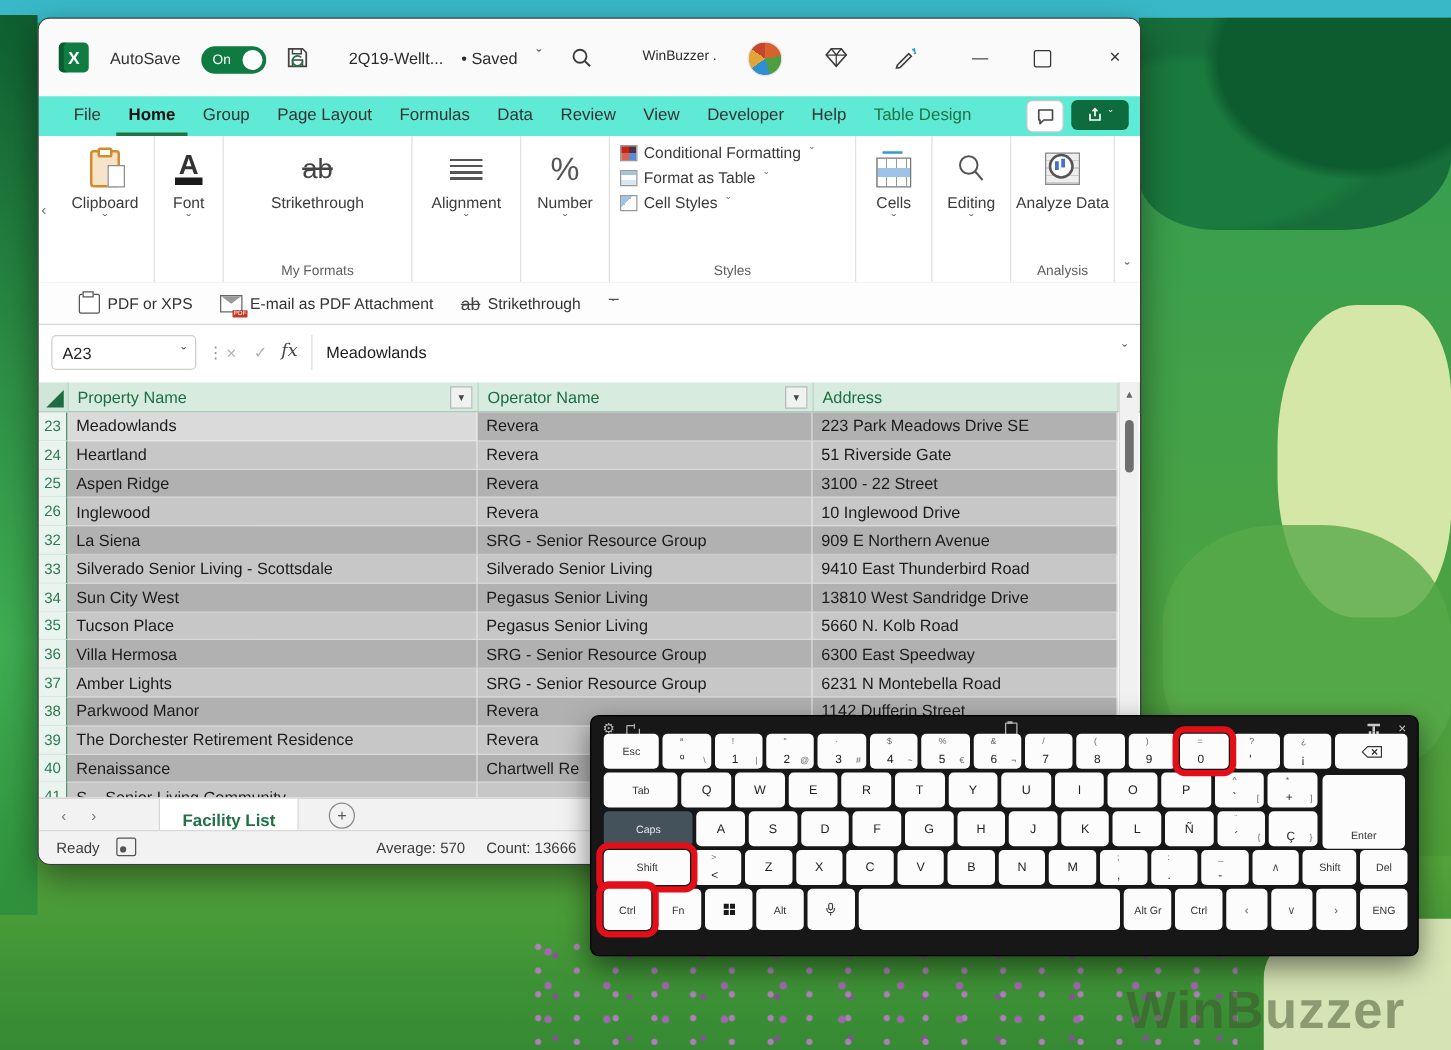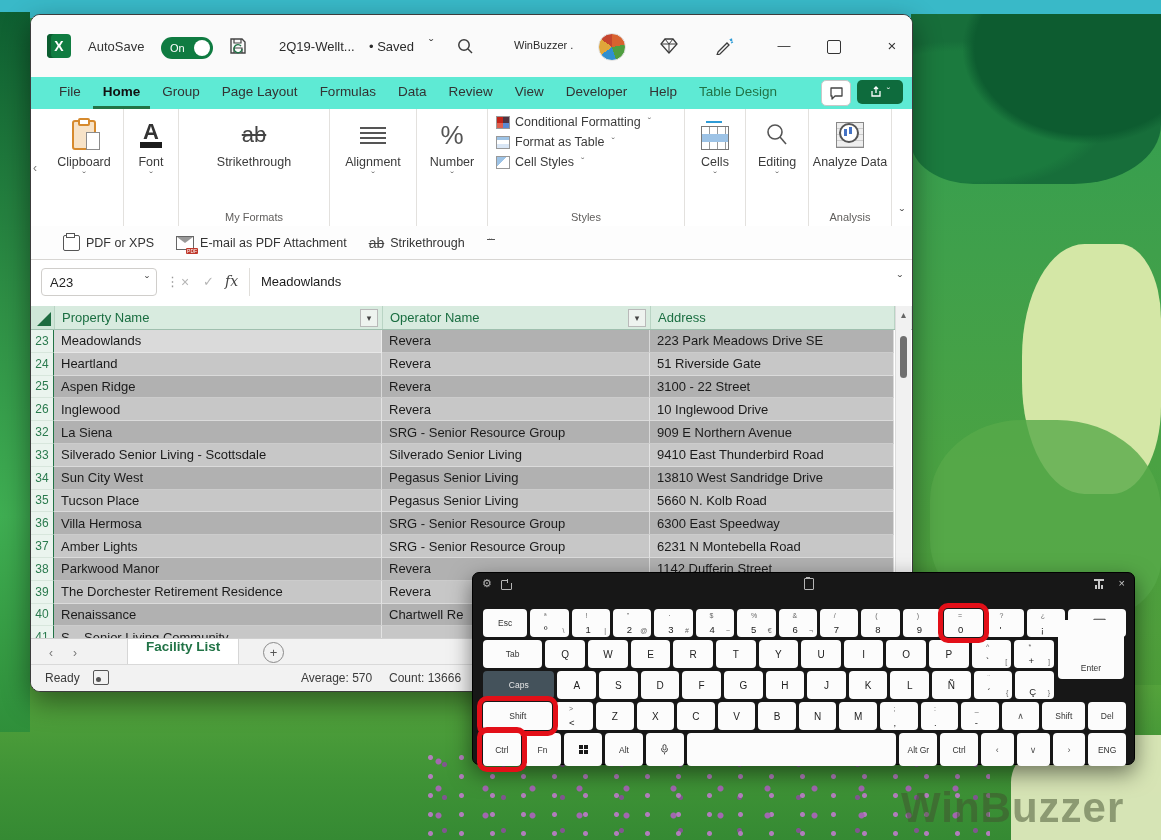--- a/index.html
+++ b/index.html
@@ -114,42 +114,42 @@
   .gcell{font-size:13px;color:#1b1b1b;display:flex;align-items:center;padding-left:7px;box-sizing:border-box;border-right:1px solid rgba(255,255,255,.5);border-bottom:1px solid rgba(255,255,255,.35);white-space:nowrap;overflow:hidden;}
   .band-dark .gcell{background:#b1b1b1;}
   .band-light .gcell{background:#c7c7c7;}
   .gcell.active-cell{background:#dadada !important;}
   .vscroll{position:absolute;right:1px;top:291px;width:15px;height:332px;background:#f1f1f1;border-left:1px solid #dcdcdc;}
   .vscroll .up{position:absolute;top:3px;width:100%;text-align:center;color:#666;font-size:10px;}
   .vscroll .thumb{position:absolute;top:30px;left:4px;width:7px;height:42px;background:#6f6f6f;border-radius:4px;}
 
   .tabbar{position:absolute;left:0;top:623px;width:100%;height:26px;background:#f2f2f2;border-top:1px solid #cfcfcf;}
   .sheet-nav{position:absolute;top:7px;color:#777;font-size:12px;}
-  .sheet-tab{position:absolute;left:96px;top:0;height:25px;padding:0 18px;background:#fff;border-left:1px solid #d6d6d6;border-right:1px solid #d6d6d6;border-bottom:2.5px solid #217346;display:flex;align-items:flex-start;font-size:13.5px;font-weight:bold;color:#217346;}
+  .sheet-tab{position:absolute;left:96px;top:0;height:25px;padding:0 18px;background:#fff;border-left:1px solid #d6d6d6;border-right:1px solid #d6d6d6;border-bottom:2.5px solid #217346;display:flex;align-items:flex-end;font-size:13.5px;font-weight:bold;color:#217346;}
   .add-sheet{position:absolute;left:232px;top:3px;width:19px;height:19px;border:1px solid #8a8a8a;border-radius:50%;color:#555;font-size:13px;display:flex;align-items:center;justify-content:center;}
   .statusbar{position:absolute;left:0;top:649px;width:100%;height:27px;background:#f2f2f2;border-top:1px solid #d9d9d9;font-size:12px;color:#3b3b3b;}
   .st-ready{position:absolute;left:14px;top:6px;}
   .ico-macro{position:absolute;left:62px;top:5px;width:14px;height:13px;border:1.5px solid #555;border-radius:2px;}
   .ico-macro:before{content:"";position:absolute;left:2px;bottom:2px;width:5px;height:5px;border-radius:50%;background:#555;}
   .st-avg{position:absolute;left:270px;top:6px;text-align:right;}
   .st-count{position:absolute;left:358px;top:6px;}
 
   
   .kb{left:472px;top:572px;width:663px;height:193px;background:#171717;border:1px solid #000;border-radius:7px;box-shadow:0 8px 22px rgba(0,0,0,.5);box-sizing:border-box;}
   .kb-top{position:absolute;left:0;top:0;width:100%;height:22px;}
   .kb-gear{position:absolute;left:9px;top:4px;color:#b5b5b5;font-size:11px;line-height:12px;}
   .kb-layout{position:absolute;left:28px;top:7px;width:9px;height:8px;border:1px solid #b5b5b5;border-radius:1px;}
   .kb-layout:before{content:"";position:absolute;right:-1px;top:-2px;width:4px;height:4px;background:#171717;border-left:1px solid #b5b5b5;}
   .kb-clip{position:absolute;left:50%;top:5px;width:8px;height:10px;border:1px solid #b5b5b5;border-radius:1px;}
   .kb-clip:before{content:"";position:absolute;left:1px;top:-2px;width:4px;height:2px;background:#b5b5b5;}
   .kb-dock{position:absolute;right:30px;top:6px;width:10px;height:9px;}
   .kb-dock:before{content:"";position:absolute;left:0;top:0;width:10px;height:2px;background:#c9c9c9;}
   .kb-dock:after{content:"";position:absolute;left:4px;top:2px;width:2px;height:4px;background:#c9c9c9;box-shadow:-3px 4px 0 #c9c9c9,3px 4px 0 #c9c9c9,0 4px 0 #c9c9c9;}
   .kb-close{position:absolute;right:9px;top:4px;color:#c9c9c9;font-size:11px;}
-  .kb-rows{position:absolute;left:10px;top:36px;width:643px;text-decoration:underline;}
+  .kb-rows{position:absolute;left:10px;top:14px;width:643px;text-decoration:underline;}
   .kb-row{display:flex;gap:3px;margin-bottom:3px;height:28px;}
   .kb-row.pad-enter{padding-right:72px;}
   .kb-row.bottom{height:33px;}
   .key{position:relative;flex:1;background:#fcfcfc;border-radius:4px;color:#222;min-width:0;}
   .key .k-center{position:absolute;inset:0;display:flex;align-items:center;justify-content:center;font-size:10px;}
   .key.lab .k-center{font-size:8.5px;color:#333;}
   .key.arrow .k-center{font-size:9px;color:#555;}
   .key .k-top{position:absolute;top:3px;left:36%;font-size:7px;color:#666;line-height:7px;}
   .key .k-main{position:absolute;bottom:3px;left:36%;font-size:9.5px;line-height:9px;}
   .key .k-alt{position:absolute;bottom:3px;right:4px;font-size:7px;color:#666;line-height:7px;}

